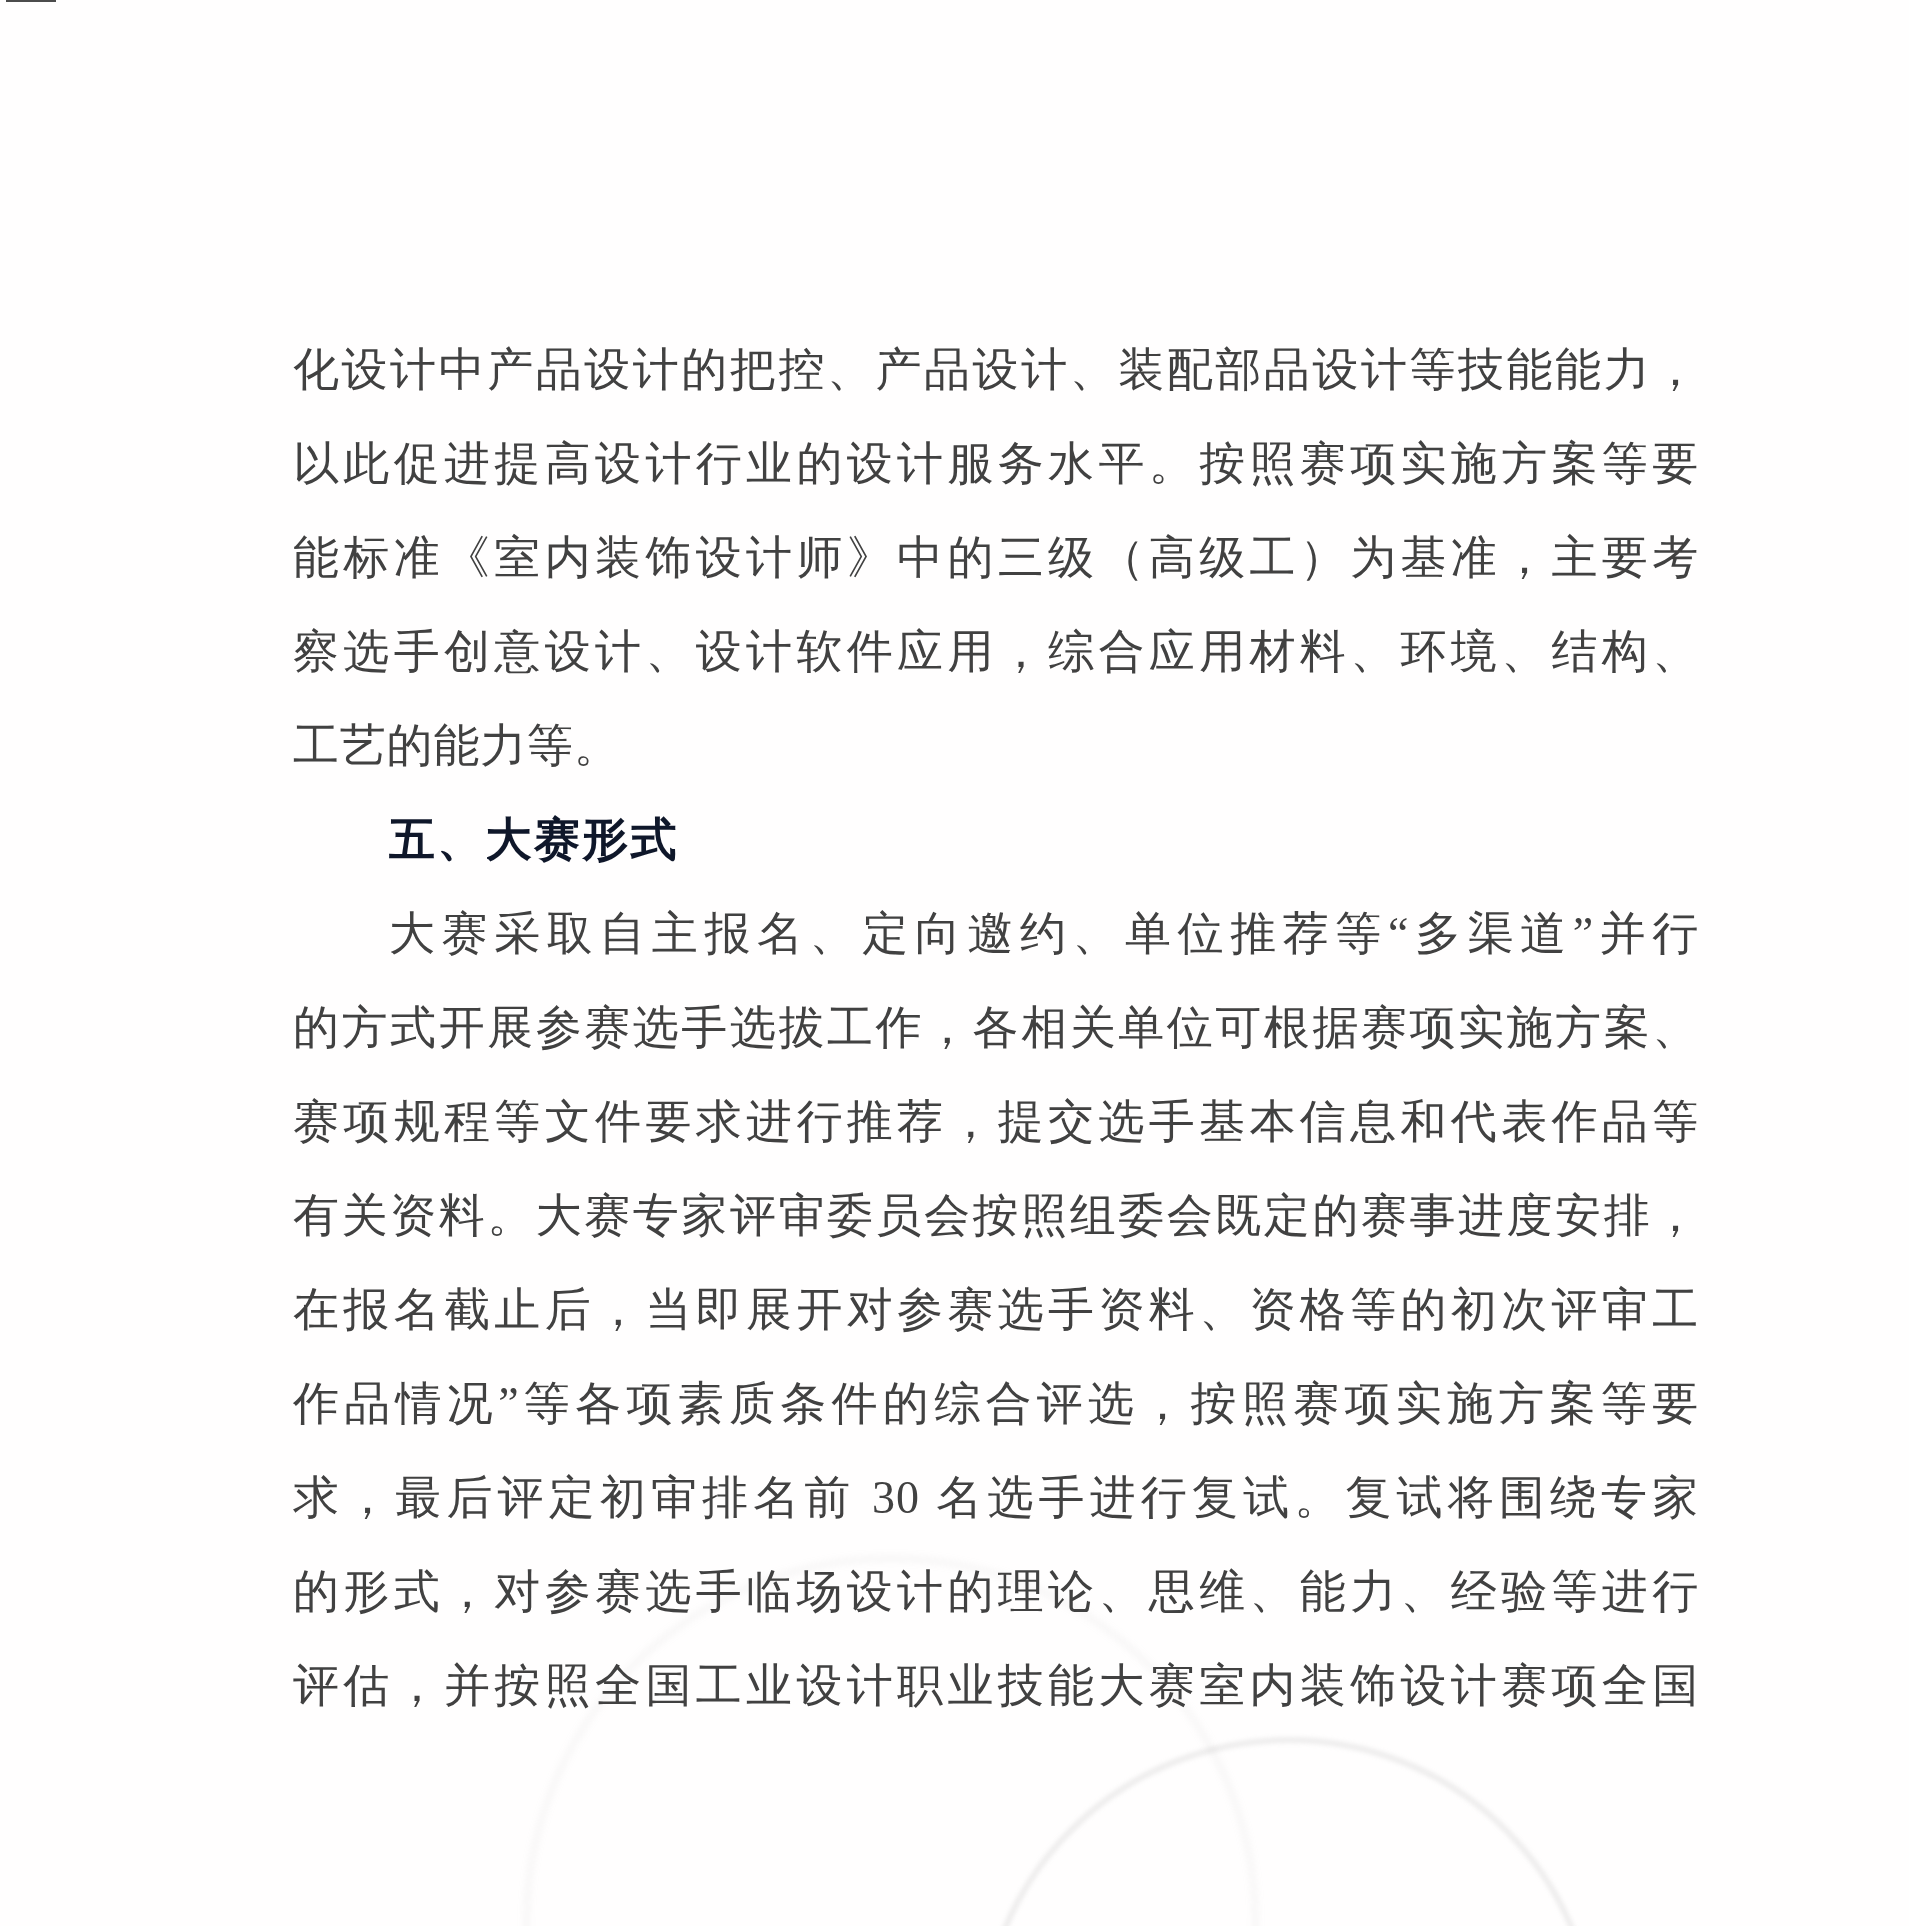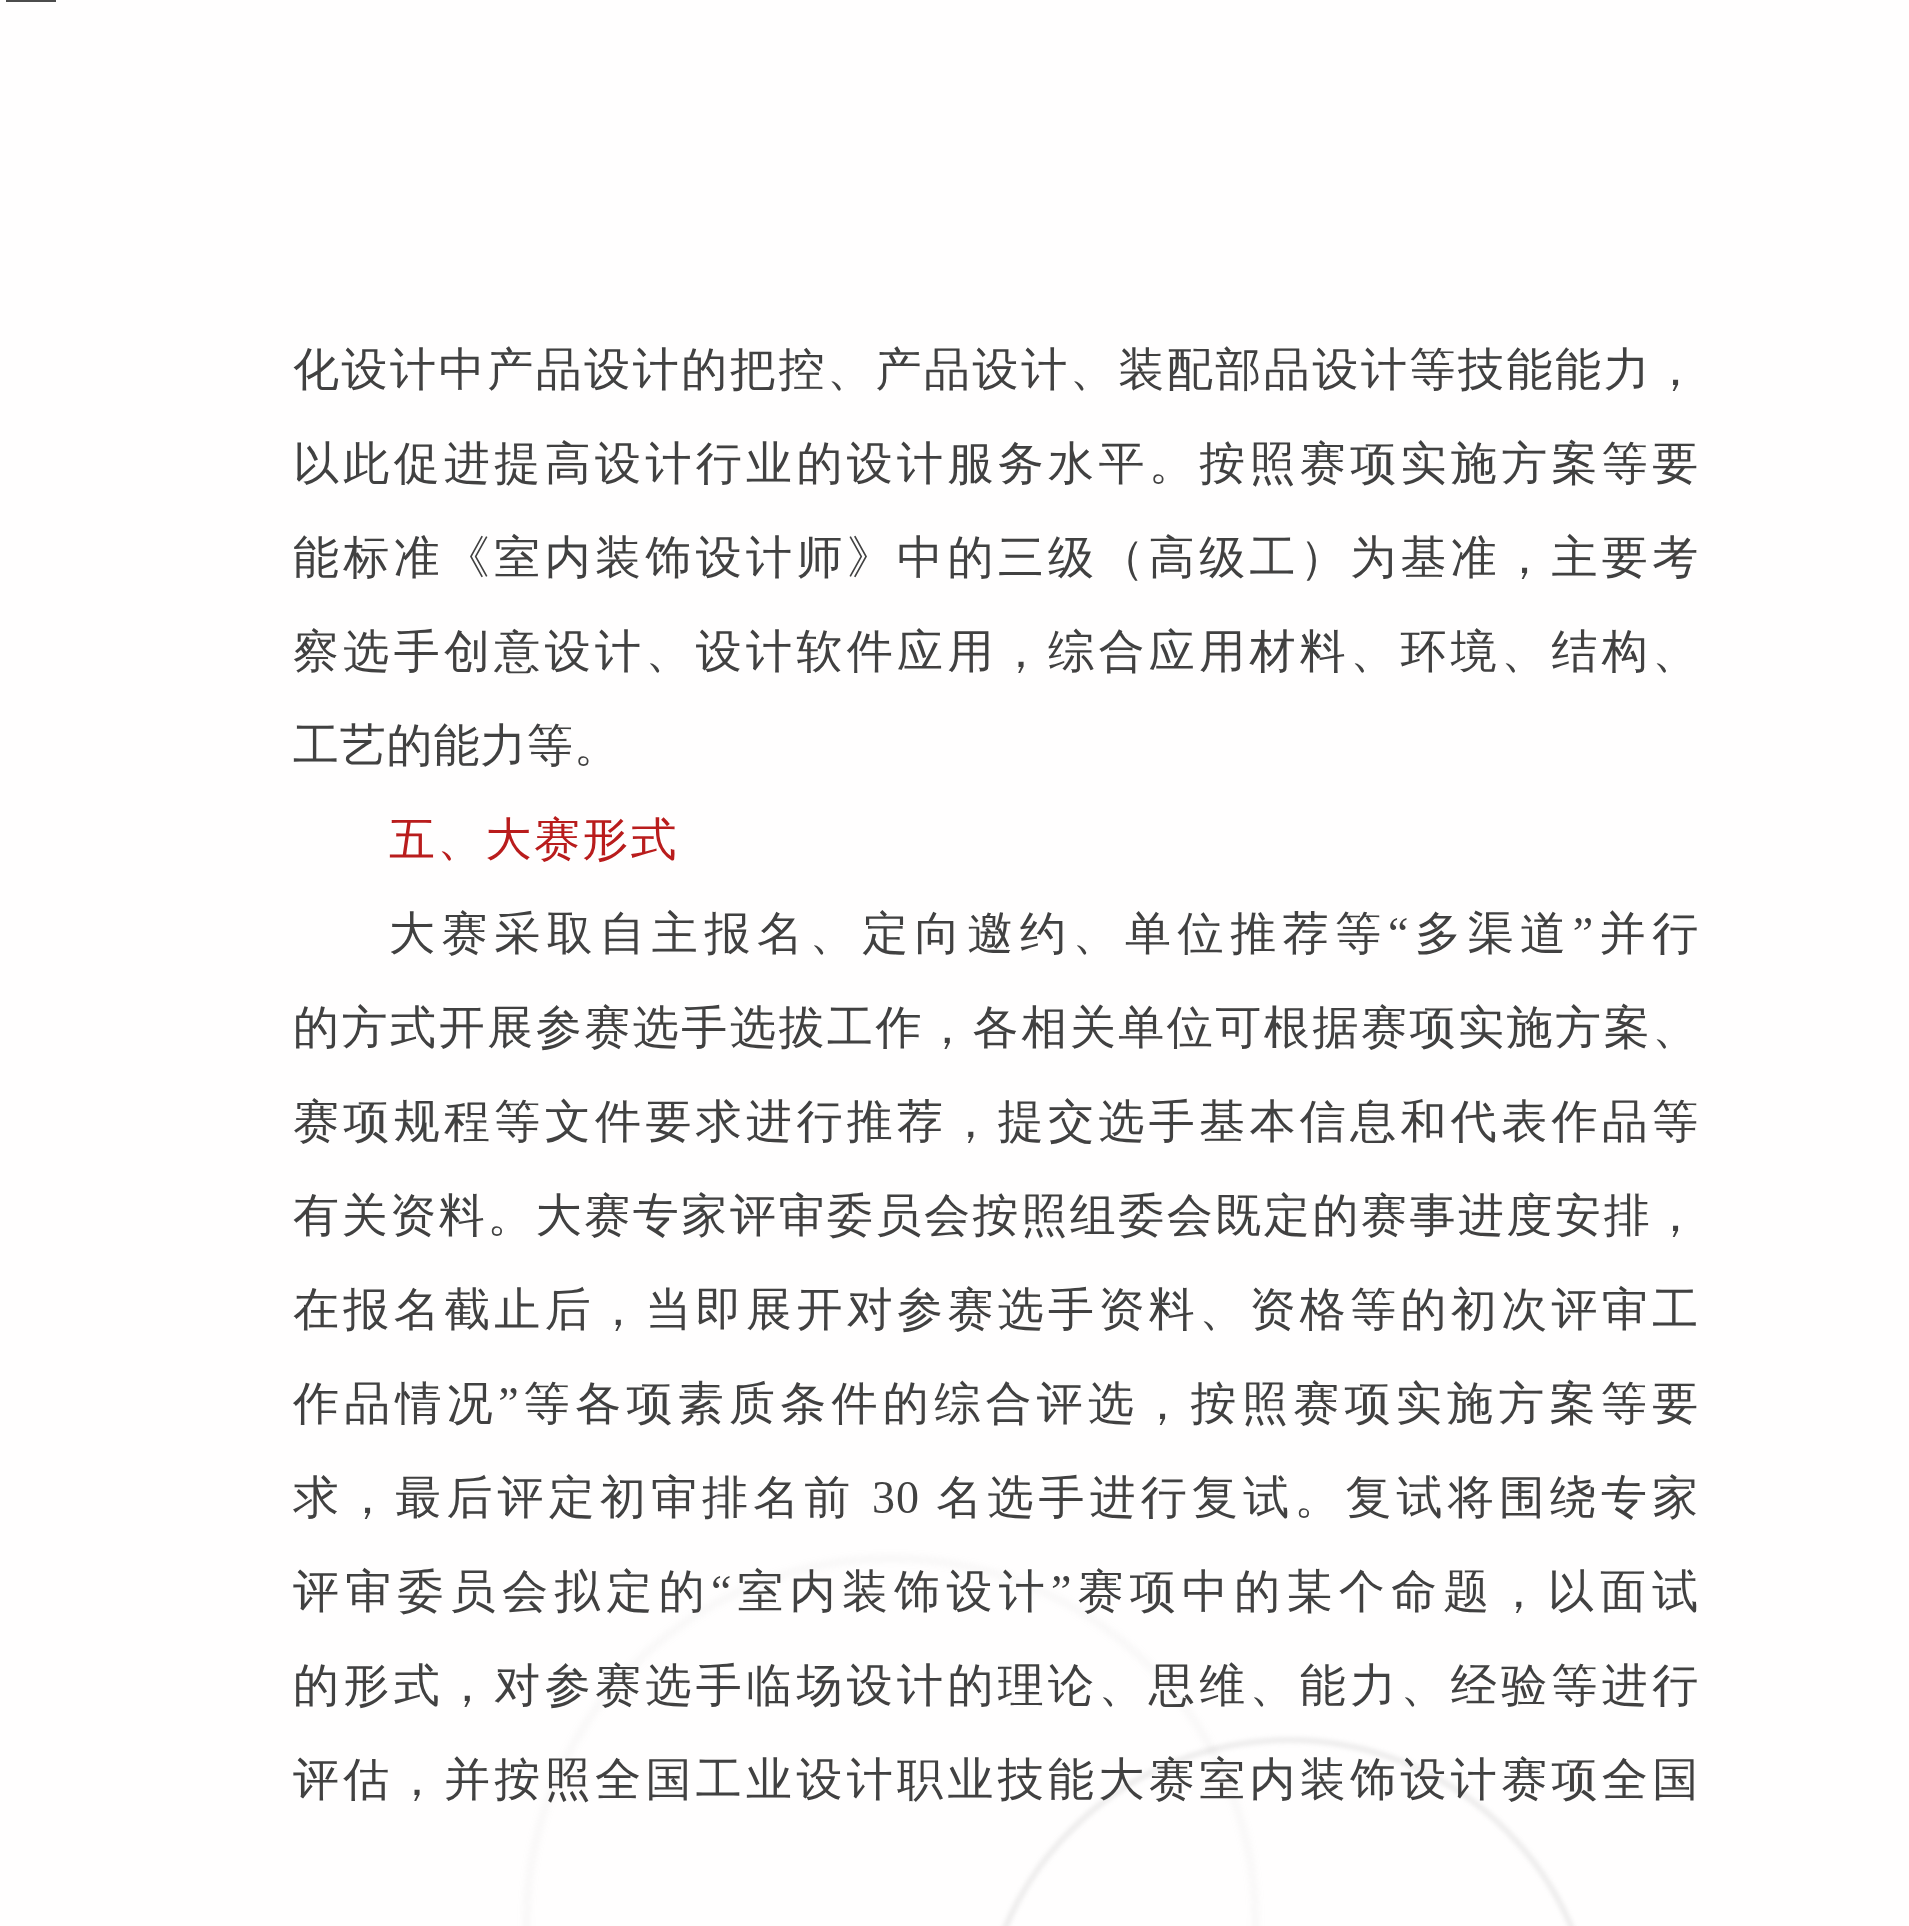--- a/index.html
+++ b/index.html
@@ -69,22 +69,22 @@
   
   .line.short {
     text-align: right;
     text-align-last: left;
   }
   
   .line.indent {
     text-indent: 96px;
   }
   .line.heading {
-    font-weight: 400;
-    color: #b91c1c;
+    font-weight: 700;
+    color: #0f172a;
     letter-spacing: 2.3px;
   }
 </style>
 </head>
 <body>
 
 <div class="page">
 
   <div class="scan-artifact-top"></div>
 
@@ -101,20 +101,19 @@
 
     <div class="line heading short indent">五、大赛形式</div>
 
     <div class="line indent">大赛采取自主报名、定向邀约、单位推荐等“多渠道”并行</div>
     <div class="line">的方式开展参赛选手选拔工作，各相关单位可根据赛项实施方案、</div>
     <div class="line">赛项规程等文件要求进行推荐，提交选手基本信息和代表作品等</div>
     <div class="line">有关资料。大赛专家评审委员会按照组委会既定的赛事进度安排，</div>
     <div class="line">在报名截止后，当即展开对参赛选手资料、资格等的初次评审工</div>
     <div class="line">作品情况”等各项素质条件的综合评选，按照赛项实施方案等要</div>
     <div class="line">求，最后评定初审排名前 30 名选手进行复试。复试将围绕专家</div>
-    <div class="line">评审委员会拟定的“室内装饰设计”赛项中的某个命题，以面试</div>
     <div class="line">的形式，对参赛选手临场设计的理论、思维、能力、经验等进行</div>
     <div class="line">评估，并按照全国工业设计职业技能大赛室内装饰设计赛项全国</div>
 
   </main>
 
 </div>
 
 
 </body></html>

